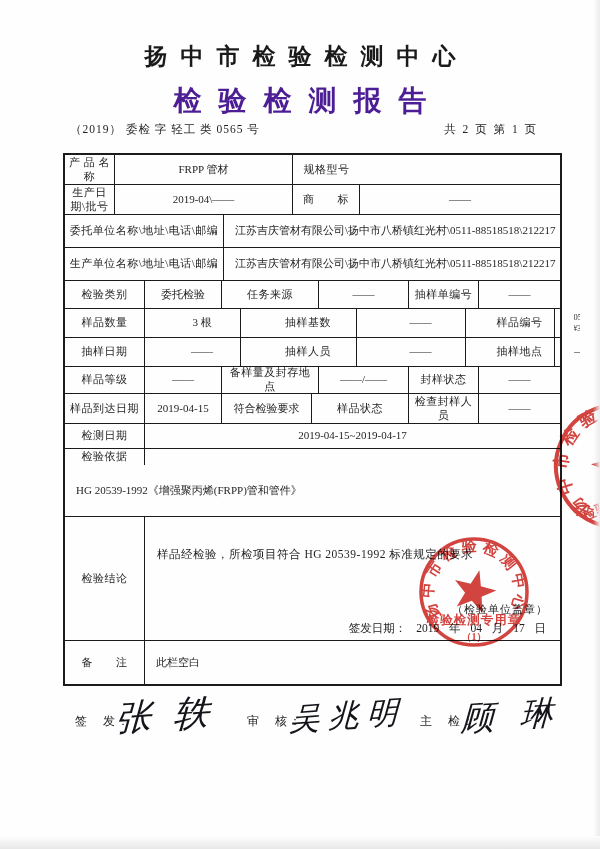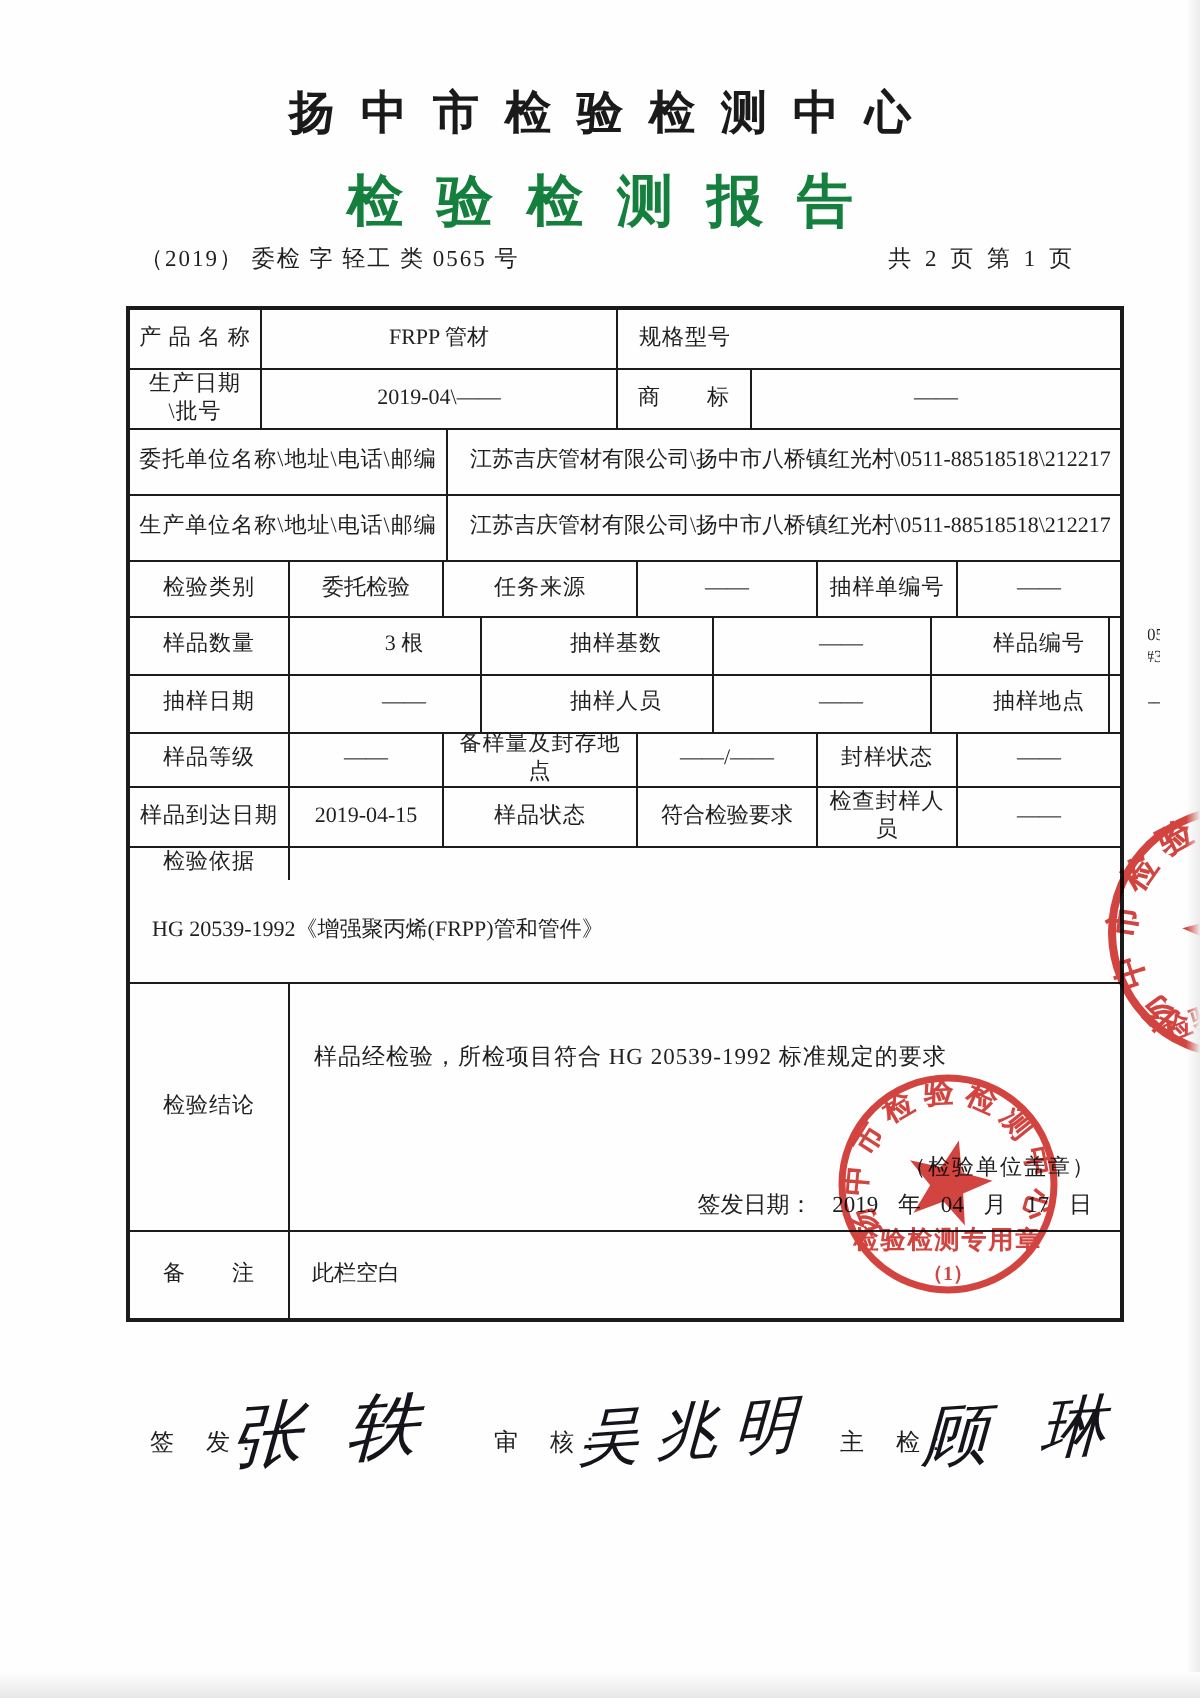--- a/index.html
+++ b/index.html
@@ -8,41 +8,41 @@
     background:#fefefe;color:#1f1f1f;
     font-family:"Liberation Serif","DejaVu Serif",serif;
   }
   
   .org-title{
     position:absolute;top:41px;left:0;width:100%;text-align:center;
     font-size:23px;font-weight:bold;letter-spacing:13px;text-indent:13px;color:#1a1a1a;
   }
   .report-title{
     position:absolute;top:82px;left:0;width:100%;text-align:center;
-    font-size:28px;font-weight:bold;letter-spacing:17px;text-indent:17px;color:#15803d;
+    font-size:28px;font-weight:bold;letter-spacing:17px;text-indent:17px;color:#4c1d95;
   }
   .report-no{position:absolute;top:122px;left:70px;font-size:11.5px;letter-spacing:1px;}
   .page-info{position:absolute;top:122px;right:62px;font-size:11.5px;letter-spacing:2px;}
   
   .tbl{
     position:absolute;left:63px;top:153px;width:499px;
     border:2px solid #1b1b1b;box-sizing:border-box;background:transparent;
   }
   .row{display:flex;border-bottom:1px solid #1b1b1b;box-sizing:border-box;}
   .row:last-child{border-bottom:none;}
   .cell{
     border-right:1px solid #1b1b1b;box-sizing:border-box;
     display:flex;align-items:center;justify-content:center;text-align:center;
     font-size:11px;padding:1px 3px;line-height:1.25;overflow:hidden;
   }
   .cell:last-child{border-right:none;}
   .cell.left{justify-content:flex-start;text-align:left;padding-left:11px;}
   .lab{letter-spacing:0.5px;}
   
-  .w74{width:66px;flex:none;} .w178{width:178px;flex:none;} .w67{width:67px;flex:none;}
+  .w74{width:50px;flex:none;} .w178{width:178px;flex:none;} .w67{width:67px;flex:none;}
   .w159{width:159px;flex:none;} .w80{width:80px;flex:none;} .w77{width:77px;flex:none;}
   .w97{width:97px;flex:none;} .w90{width:90px;flex:none;} .w70{width:70px;flex:none;}
   .grow{flex:1;}
   
   .h30{height:30px;} .h33{height:33px;} .h28{height:28px;} .h29{height:29px;gap:19px;}
   .h27{height:27px;} .h25{height:25px;} .h68{height:68px;flex-direction:column;} .h124{height:124px;}
   .h43{height:43px;}
   
   .concl{position:relative;display:block;padding:0;}
   .concl .ctext{position:absolute;top:30px;left:12px;font-size:11.5px;letter-spacing:0.5px;}
@@ -133,26 +133,30 @@
       <div class="cell w77">——</div>
       <div class="cell w97 lab">备样量及封存地点</div>
       <div class="cell w90">——/——</div>
       <div class="cell w70 lab">封样状态</div>
       <div class="cell grow">——</div>
     </div>
 
     <div class="row h30">
       <div class="cell w80 lab">样品到达日期</div>
       <div class="cell w77">2019-04-15</div>
+      <div class="cell w90">符合检验要求</div>
       <div class="cell w97 lab">样品状态</div>
-      <div class="cell w90">符合检验要求</div>
       <div class="cell w70 lab">检查封样人员</div>
       <div class="cell grow">——</div>
     </div>
 
+    <div class="row h25">
+      <div class="cell w80 lab">检测日期</div>
+      <div class="cell grow">2019-04-15~2019-04-17</div>
+    </div>
 
     <div class="row h68">
       <div class="cell w80 lab">检验依据</div>
       <div class="cell grow left">HG 20539-1992《增强聚丙烯(FRPP)管和管件》</div>
     </div>
 
     <div class="row h124">
       <div class="cell w80 lab">检验结论</div>
       <div class="cell grow concl">
         <span class="ctext">样品经检验，所检项目符合 HG 20539-1992 标准规定的要求</span>

